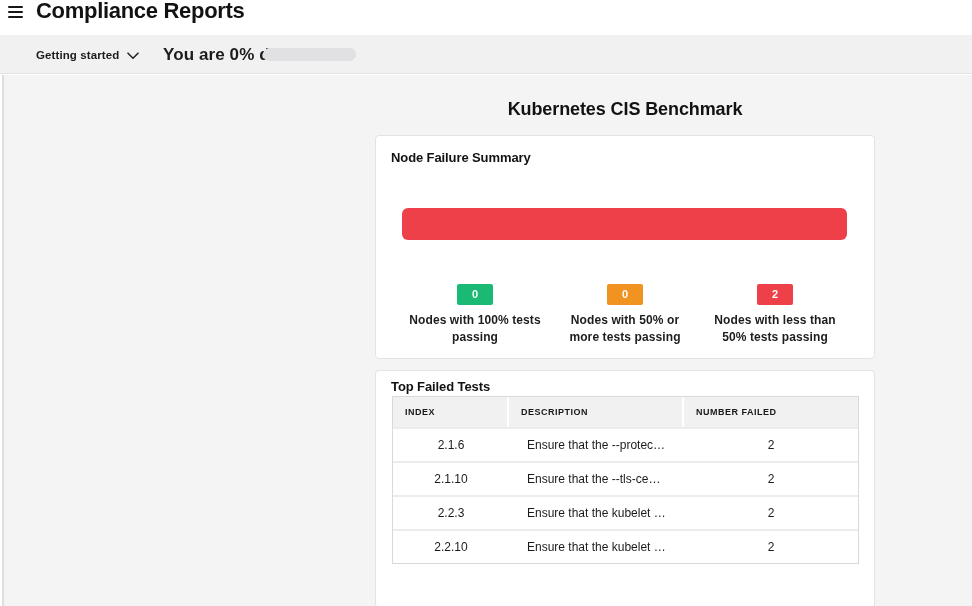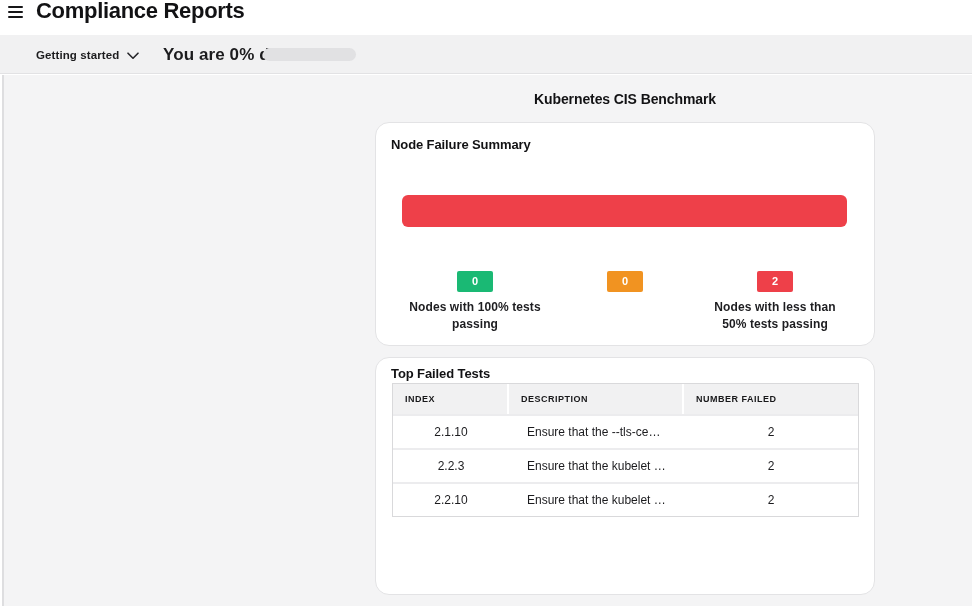--- a/index.html
+++ b/index.html
@@ -16,23 +16,23 @@
   .dropdown-label { font-size:11.5px; font-weight:700; color:#1c1c1e; letter-spacing:0.1px; }
   .chevron { margin-left:8px; margin-top:2px; }
   .progress-text { position:absolute; left:163px; top:0; height:39px; display:flex; align-items:center; font-size:17px; font-weight:700; color:#1c1c1e; letter-spacing:0.1px; }
   .progress-pill { position:absolute; left:263px; top:13px; width:93px; height:13px; border-radius:7px; background:#e1e1e3; overflow:hidden; }
   .progress-fill { height:100%; background:#bdbdbf; width:0%; }
 
   .content { position:absolute; top:75px; left:0; right:0; bottom:0; background:#f4f4f5; }
   .left-strip { position:absolute; left:0; top:0; bottom:0; width:4px; background:#fff; border-right:2px solid #dedee0; }
   .column { position:absolute; left:375px; width:500px; top:0; }
 
-  .benchmark-title { padding-top:16px; text-align:center; font-size:14px; font-weight:800; letter-spacing:-0.1px; color:#121214; }
+  .benchmark-title { padding-top:24px; text-align:center; font-size:18px; font-weight:800; letter-spacing:-0.1px; color:#121214; }
 
-  .card { background:#fff; border:1px solid #e3e3e5; border-radius:14px; position:relative; }
+  .card { background:#fff; border:1px solid #e3e3e5; border-radius:4px; position:relative; }
   .card-summary { margin-top:15px; height:224px; }
   .card-title { position:absolute; left:15px; top:14px; font-size:13px; font-weight:800; letter-spacing:-0.1px; color:#121214; }
   .redbar { position:absolute; left:26px; right:27px; top:72px; height:32px; border-radius:6px; }
 
   .legend-row { position:absolute; left:24px; right:24px; top:148px; display:flex; justify-content:space-around; }
   .legend-item { width:158px; text-align:center; }
   .badge { display:inline-block; width:36px; height:21px; line-height:21px; border-radius:2px; color:#fff; font-weight:700; font-size:11px; text-align:center; }
   .legend-label { margin-top:7px; font-size:12px; font-weight:700; line-height:1.4; color:#1d1d20; white-space:pre-line; letter-spacing:0.1px; }
 
   .card-table { margin-top:11px; height:238px; }
@@ -81,20 +81,22 @@
       <div class="redbar" style="background: rgb(238, 64, 73);"></div>
       <div class="legend-row">
   <div class="legend-item">
     <span class="badge" style="background: rgb(26, 185, 116);"><span>0</span></span>
     <div class="legend-label">Nodes with 100% tests
 passing</div>
   </div>
 
   <div class="legend-item">
     <span class="badge" style="background: rgb(241, 147, 33);"><span>0</span></span>
+    <div class="legend-label">Nodes with 50% or
+more tests passing</div>
   </div>
 
   <div class="legend-item">
     <span class="badge" style="background: rgb(238, 64, 73);"><span>2</span></span>
     <div class="legend-label">Nodes with less than
 50% tests passing</div>
   </div>
 </div>
     </div>
 
@@ -109,20 +111,25 @@
             </colgroup>
           <thead>
               <tr>
                 <th>INDEX</th>
                 <th>DESCRIPTION</th>
                 <th>NUMBER FAILED</th>
               </tr>
             </thead>
           <tbody>
               <tr>
+                <td class="c-index">2.1.6</td>
+                <td class="c-desc">Ensure that the --protec…</td>
+                <td class="c-num">2</td>
+              </tr>
+              <tr>
                 <td class="c-index">2.1.10</td>
                 <td class="c-desc">Ensure that the --tls-ce…</td>
                 <td class="c-num">2</td>
               </tr>
               <tr>
                 <td class="c-index">2.2.3</td>
                 <td class="c-desc">Ensure that the kubelet …</td>
                 <td class="c-num">2</td>
               </tr>
               <tr>

